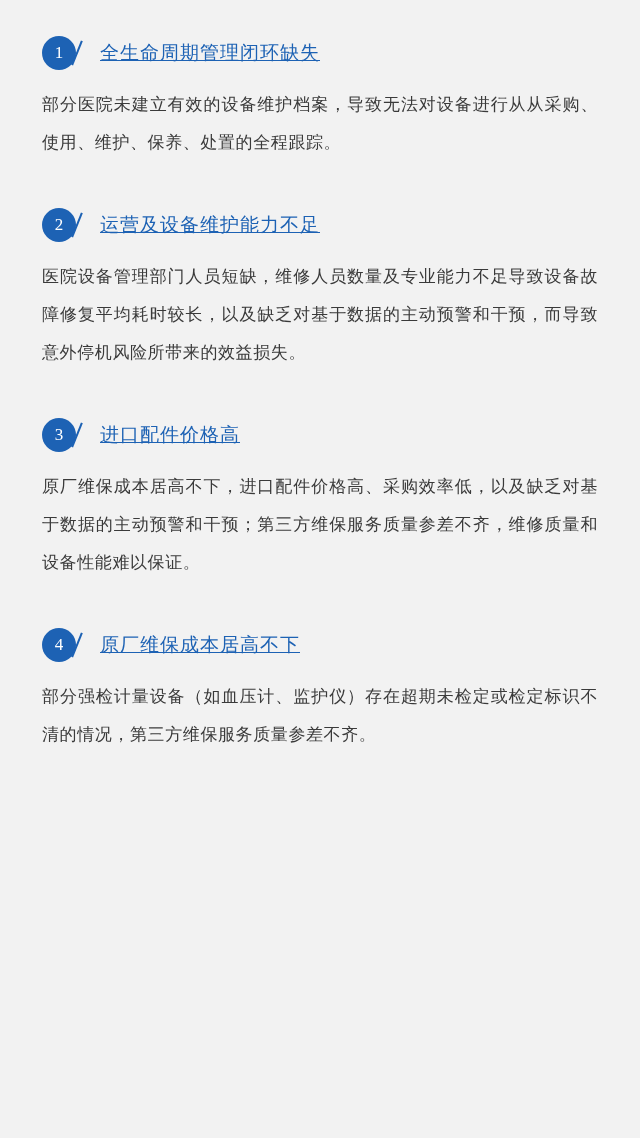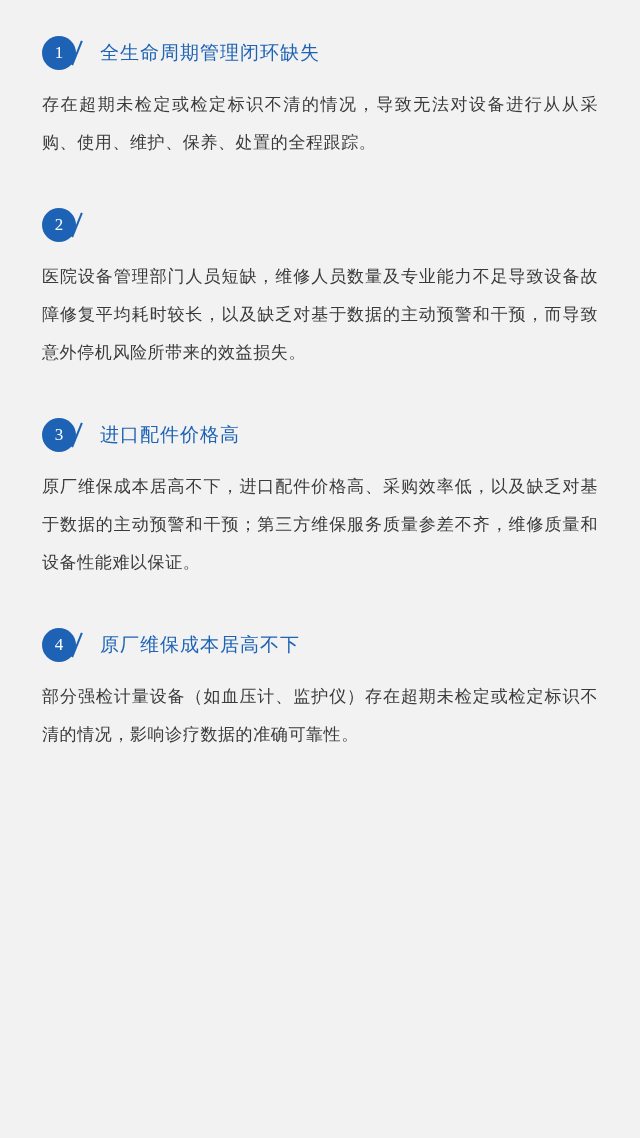--- a/index.html
+++ b/index.html
@@ -64,20 +64,21 @@
     height: 26px;
     background: #1d62b4;
     transform: rotate(22deg);
     transform-origin: center;
   }
   .head-title {
     font-size: 19px;
     color: #1d62b4;
     letter-spacing: 1px;
     white-space: nowrap;
+    text-decoration: underline;
   }
   .body-text {
     margin-top: 16px;
     font-size: 17px;
     line-height: 38px;
     color: #3a3a3a;
     letter-spacing: 0.6px;
     text-align: justify;
     text-justify: inter-ideograph;
   }
@@ -88,29 +89,30 @@
 <div class="page">
 
   <div class="section first">
     <div class="head">
       <div class="badge-wrap">
         <div class="badge">1</div>
         <div class="slash"></div>
       </div>
       <div class="head-title">全生命周期管理闭环缺失</div>
     </div>
-    <div class="body-text">存在超期未检定或检定标识不清的情况，导致无法对设备进行从从采购、使用、维护、保养、处置的全程跟踪。</div>
+    <div class="body-text">部分医院未建立有效的设备维护档案，导致无法对设备进行从从采购、使用、维护、保养、处置的全程跟踪。</div>
   </div>
 
   <div class="section">
     <div class="head">
       <div class="badge-wrap">
         <div class="badge">2</div>
         <div class="slash"></div>
       </div>
+      <div class="head-title">运营及设备维护能力不足</div>
     </div>
     <div class="body-text">医院设备管理部门人员短缺，维修人员数量及专业能力不足导致设备故障修复平均耗时较长，以及缺乏对基于数据的主动预警和干预，而导致意外停机风险所带来的效益损失。</div>
   </div>
 
   <div class="section">
     <div class="head">
       <div class="badge-wrap">
         <div class="badge">3</div>
         <div class="slash"></div>
       </div>
@@ -120,16 +122,16 @@
   </div>
 
   <div class="section">
     <div class="head">
       <div class="badge-wrap">
         <div class="badge">4</div>
         <div class="slash"></div>
       </div>
       <div class="head-title">原厂维保成本居高不下</div>
     </div>
-    <div class="body-text">部分强检计量设备（如血压计、监护仪）存在超期未检定或检定标识不清的情况，影响诊疗数据的准确可靠性。</div>
+    <div class="body-text">部分强检计量设备（如血压计、监护仪）存在超期未检定或检定标识不清的情况，第三方维保服务质量参差不齐。</div>
   </div>
 
 </div>
 
 </body></html>

